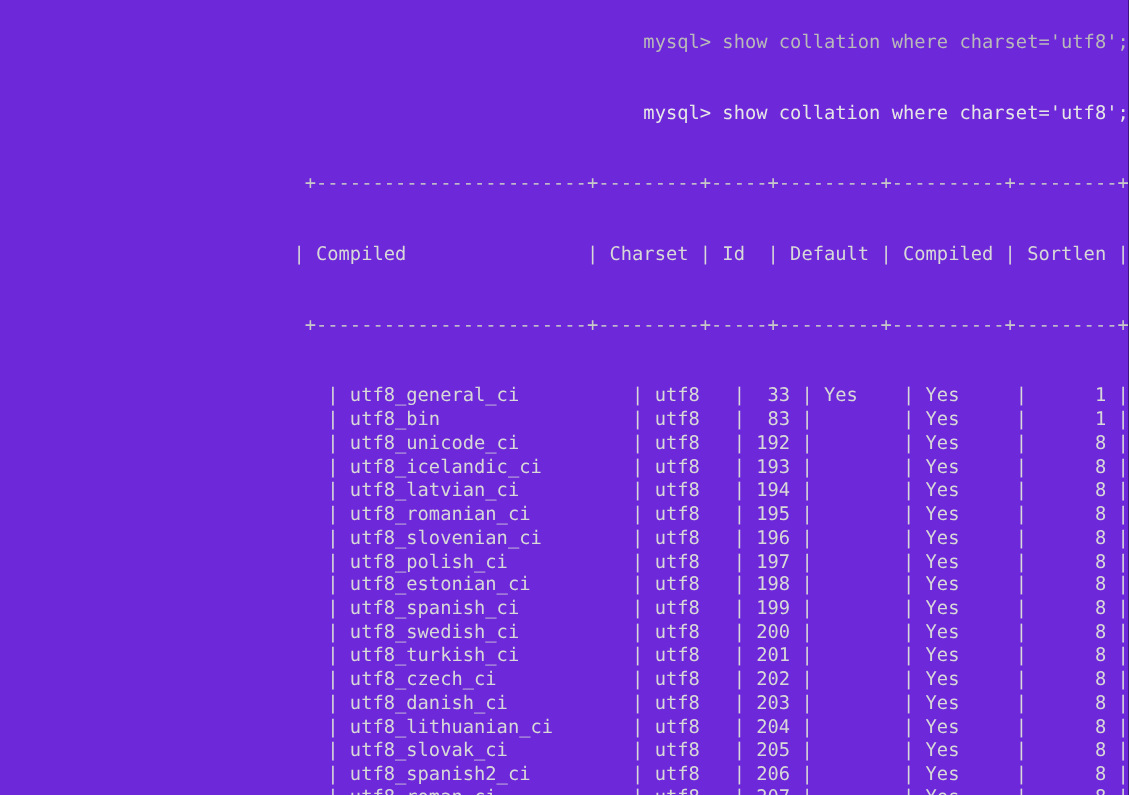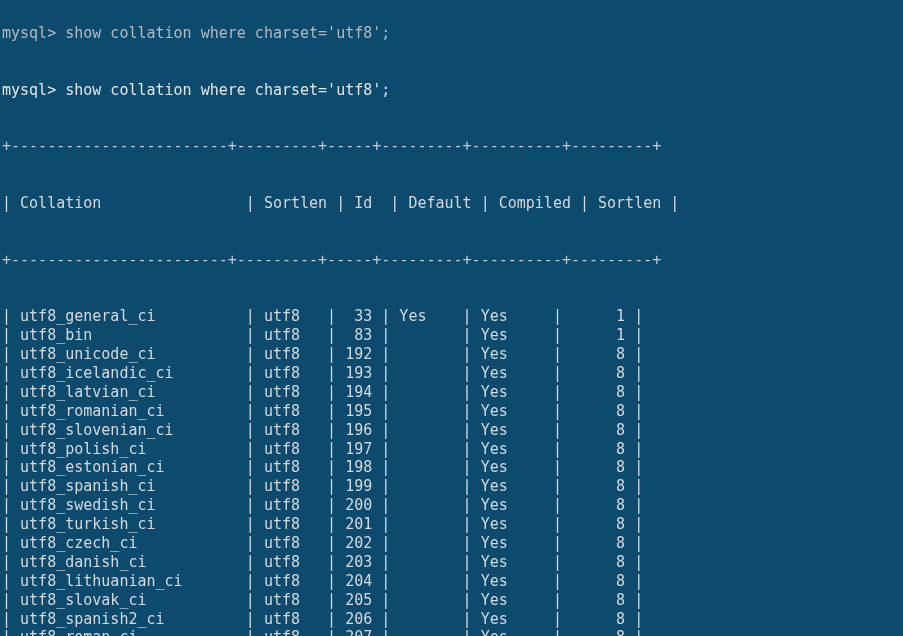--- a/index.html
+++ b/index.html
@@ -13,30 +13,31 @@
     height: 636px;
     overflow: hidden;
     position: relative;
   }
   #terminal {
     position: absolute;
     left: 0;
     top: 0;
     width: 903px;
     height: 636px;
-    background: #0c4a6e;
+    background: #6d28d9;
     color: #d8d8d8;
     font-family: "DejaVu Sans Mono", "Liberation Mono", monospace;
     font-size: 15px;
     line-height: 18.9px;
     letter-spacing: 0px;
     white-space: pre;
     padding: 0;
     box-sizing: border-box;
     overflow: hidden;
+    text-align: right;
   }
   .tline {
     display: block;
     height: 18.9px;
     white-space: pre;
     font-family: "DejaVu Sans Mono", "Liberation Mono", monospace;
     font-size: 15px;
     color: #d8d8d8;
   }
   
@@ -51,19 +52,19 @@
   .clipped-line { color: #b9b9b9; }
 </style>
 </head>
 <body>
 
 <div id="terminal">
   <div id="scroll-shift">
     <div class="tline clipped-line">mysql&gt; show collation where charset='utf8';</div>
     <div class="tline prompt-line">mysql&gt; show collation where charset='utf8';</div>
     <div class="tline rule">+------------------------+---------+-----+---------+----------+---------+</div>
-    <div class="tline">| Collation                | Sortlen | Id  | Default | Compiled | Sortlen |</div>
+    <div class="tline">| Compiled                | Charset | Id  | Default | Compiled | Sortlen |</div>
     <div class="tline rule">+------------------------+---------+-----+---------+----------+---------+</div>
     <div id="table-body"><div class="tline">| utf8_general_ci          | utf8   |  33 | Yes    | Yes     |      1 |</div><div class="tline">| utf8_bin                 | utf8   |  83 |        | Yes     |      1 |</div><div class="tline">| utf8_unicode_ci          | utf8   | 192 |        | Yes     |      8 |</div><div class="tline">| utf8_icelandic_ci        | utf8   | 193 |        | Yes     |      8 |</div><div class="tline">| utf8_latvian_ci          | utf8   | 194 |        | Yes     |      8 |</div><div class="tline">| utf8_romanian_ci         | utf8   | 195 |        | Yes     |      8 |</div><div class="tline">| utf8_slovenian_ci        | utf8   | 196 |        | Yes     |      8 |</div><div class="tline">| utf8_polish_ci           | utf8   | 197 |        | Yes     |      8 |</div><div class="tline">| utf8_estonian_ci         | utf8   | 198 |        | Yes     |      8 |</div><div class="tline">| utf8_spanish_ci          | utf8   | 199 |        | Yes     |      8 |</div><div class="tline">| utf8_swedish_ci          | utf8   | 200 |        | Yes     |      8 |</div><div class="tline">| utf8_turkish_ci          | utf8   | 201 |        | Yes     |      8 |</div><div class="tline">| utf8_czech_ci            | utf8   | 202 |        | Yes     |      8 |</div><div class="tline">| utf8_danish_ci           | utf8   | 203 |        | Yes     |      8 |</div><div class="tline">| utf8_lithuanian_ci       | utf8   | 204 |        | Yes     |      8 |</div><div class="tline">| utf8_slovak_ci           | utf8   | 205 |        | Yes     |      8 |</div><div class="tline">| utf8_spanish2_ci         | utf8   | 206 |        | Yes     |      8 |</div><div class="tline">| utf8_roman_ci            | utf8   | 207 |        | Yes     |      8 |</div></div>
     
     
   </div>
 </div>
 
 </body></html>

